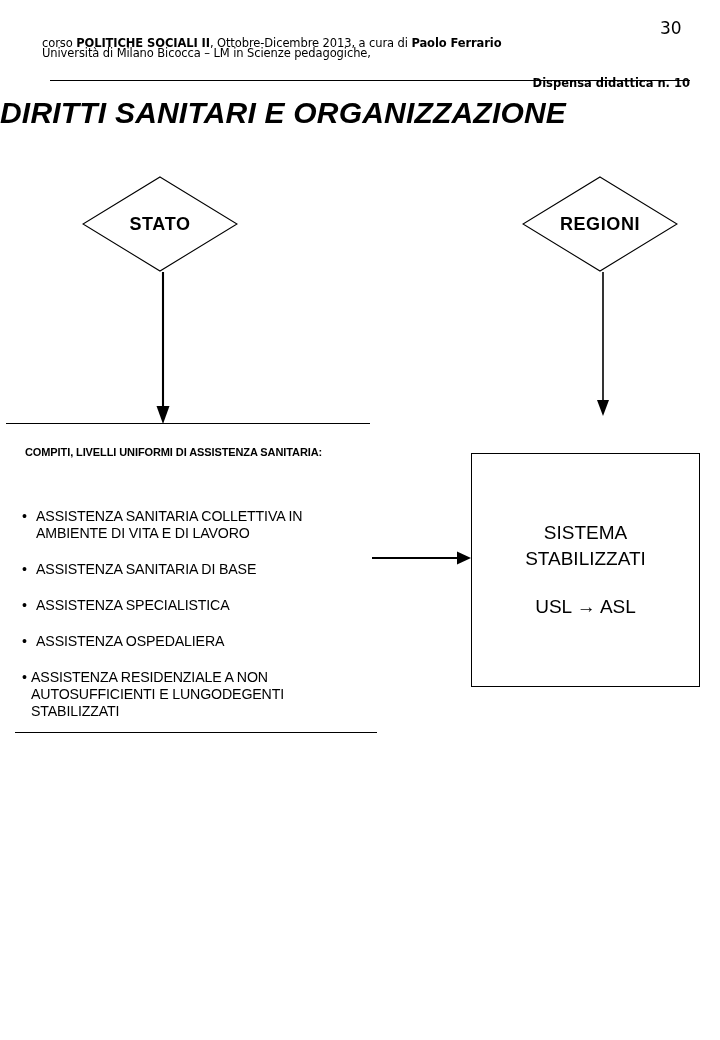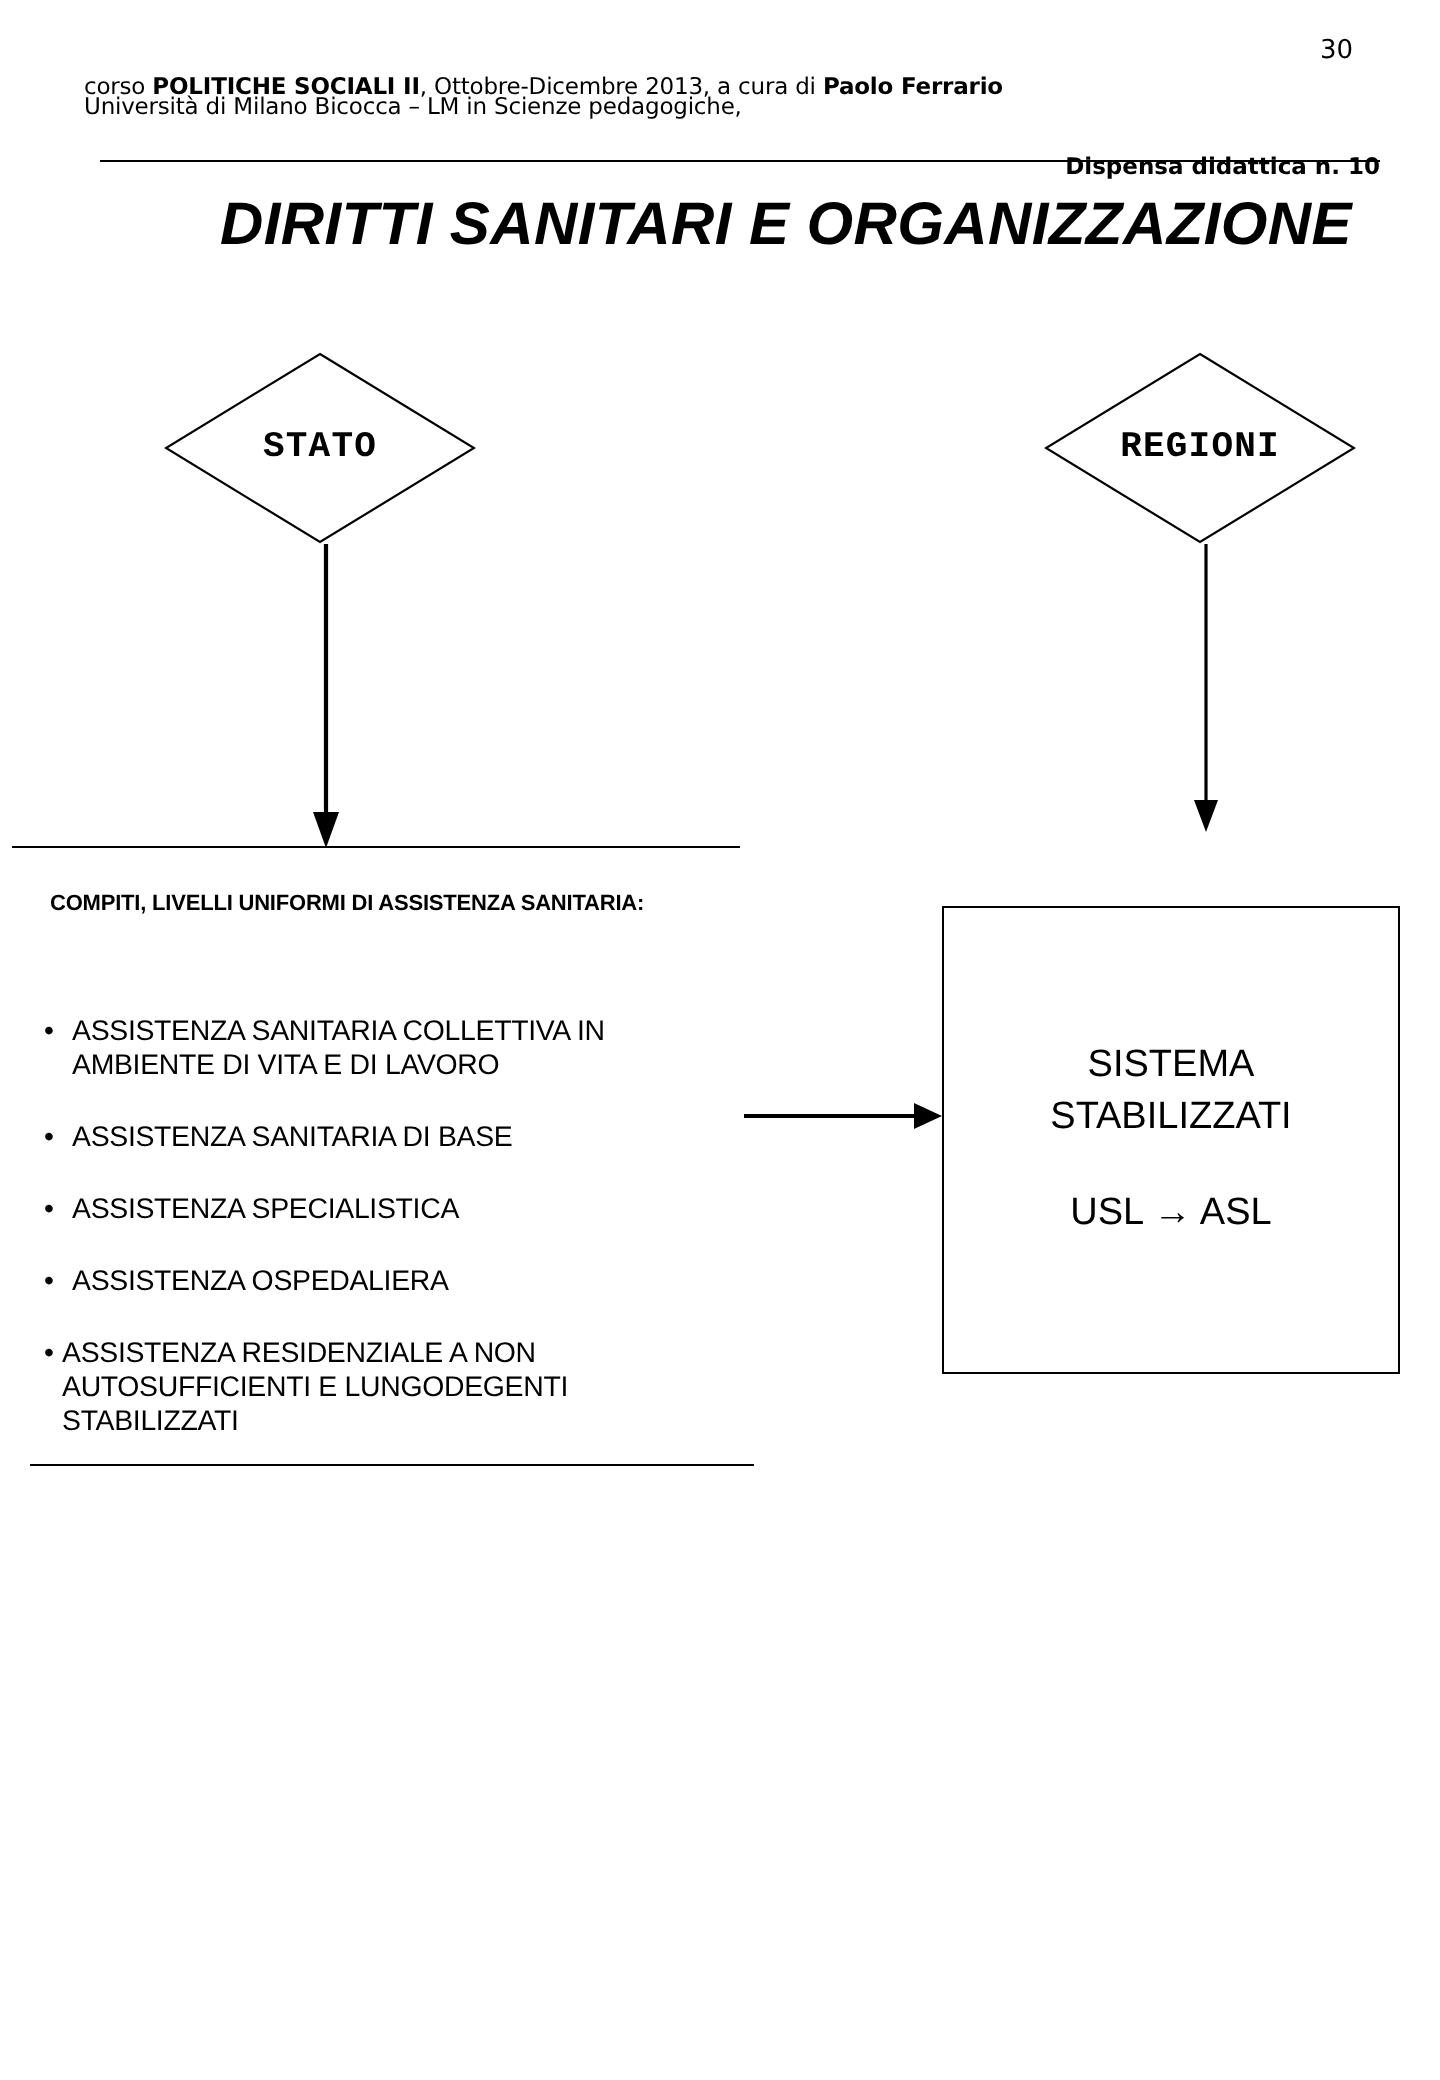--- a/index.html
+++ b/index.html
@@ -32,21 +32,21 @@
   }
   .hdr-line1 { top: 18px; margin-top: 28px; }
   .hdr-line2 { top: 36px; }
   .hdr-line2 .b { font-weight: bold; }
 
   .hdr-page {
     position: absolute;
     top: 18px;
     left: 660px;
     font-family: "DejaVu Sans", sans-serif;
-    font-size: 13px;
+    font-size: 17px;
     color: #000;
   }
 
   .hdr-dispensa {
     position: absolute;
     top: 63px;
     left: 0;
     width: 690px;
     text-align: right;
     font-family: "DejaVu Sans", sans-serif;
@@ -64,36 +64,34 @@
     height: 0;
     border-top: 1.6px solid #000;
   }
 
   
   .doc-title {
     position: absolute;
     top: 96px;
     left: 0;
     width: 640px;
-    text-align: right;
+    text-align: left;
     font-family: "Liberation Sans", sans-serif;
     font-size: 30px;
     font-weight: bold;
     font-style: italic;
     letter-spacing: 0.2px;
     white-space: nowrap;
-    padding-left: 36px;
   }
 
   
   .diamond {
     position: absolute;
     width: 156px;
     height: 96px;
-    font-family: Liberation Mono, monospace;
   }
   .diamond svg { display: block; }
   .diamond .dlabel {
     position: absolute;
     left: 0;
     top: 0;
     width: 156px;
     height: 96px;
     display: flex;
     align-items: center;

